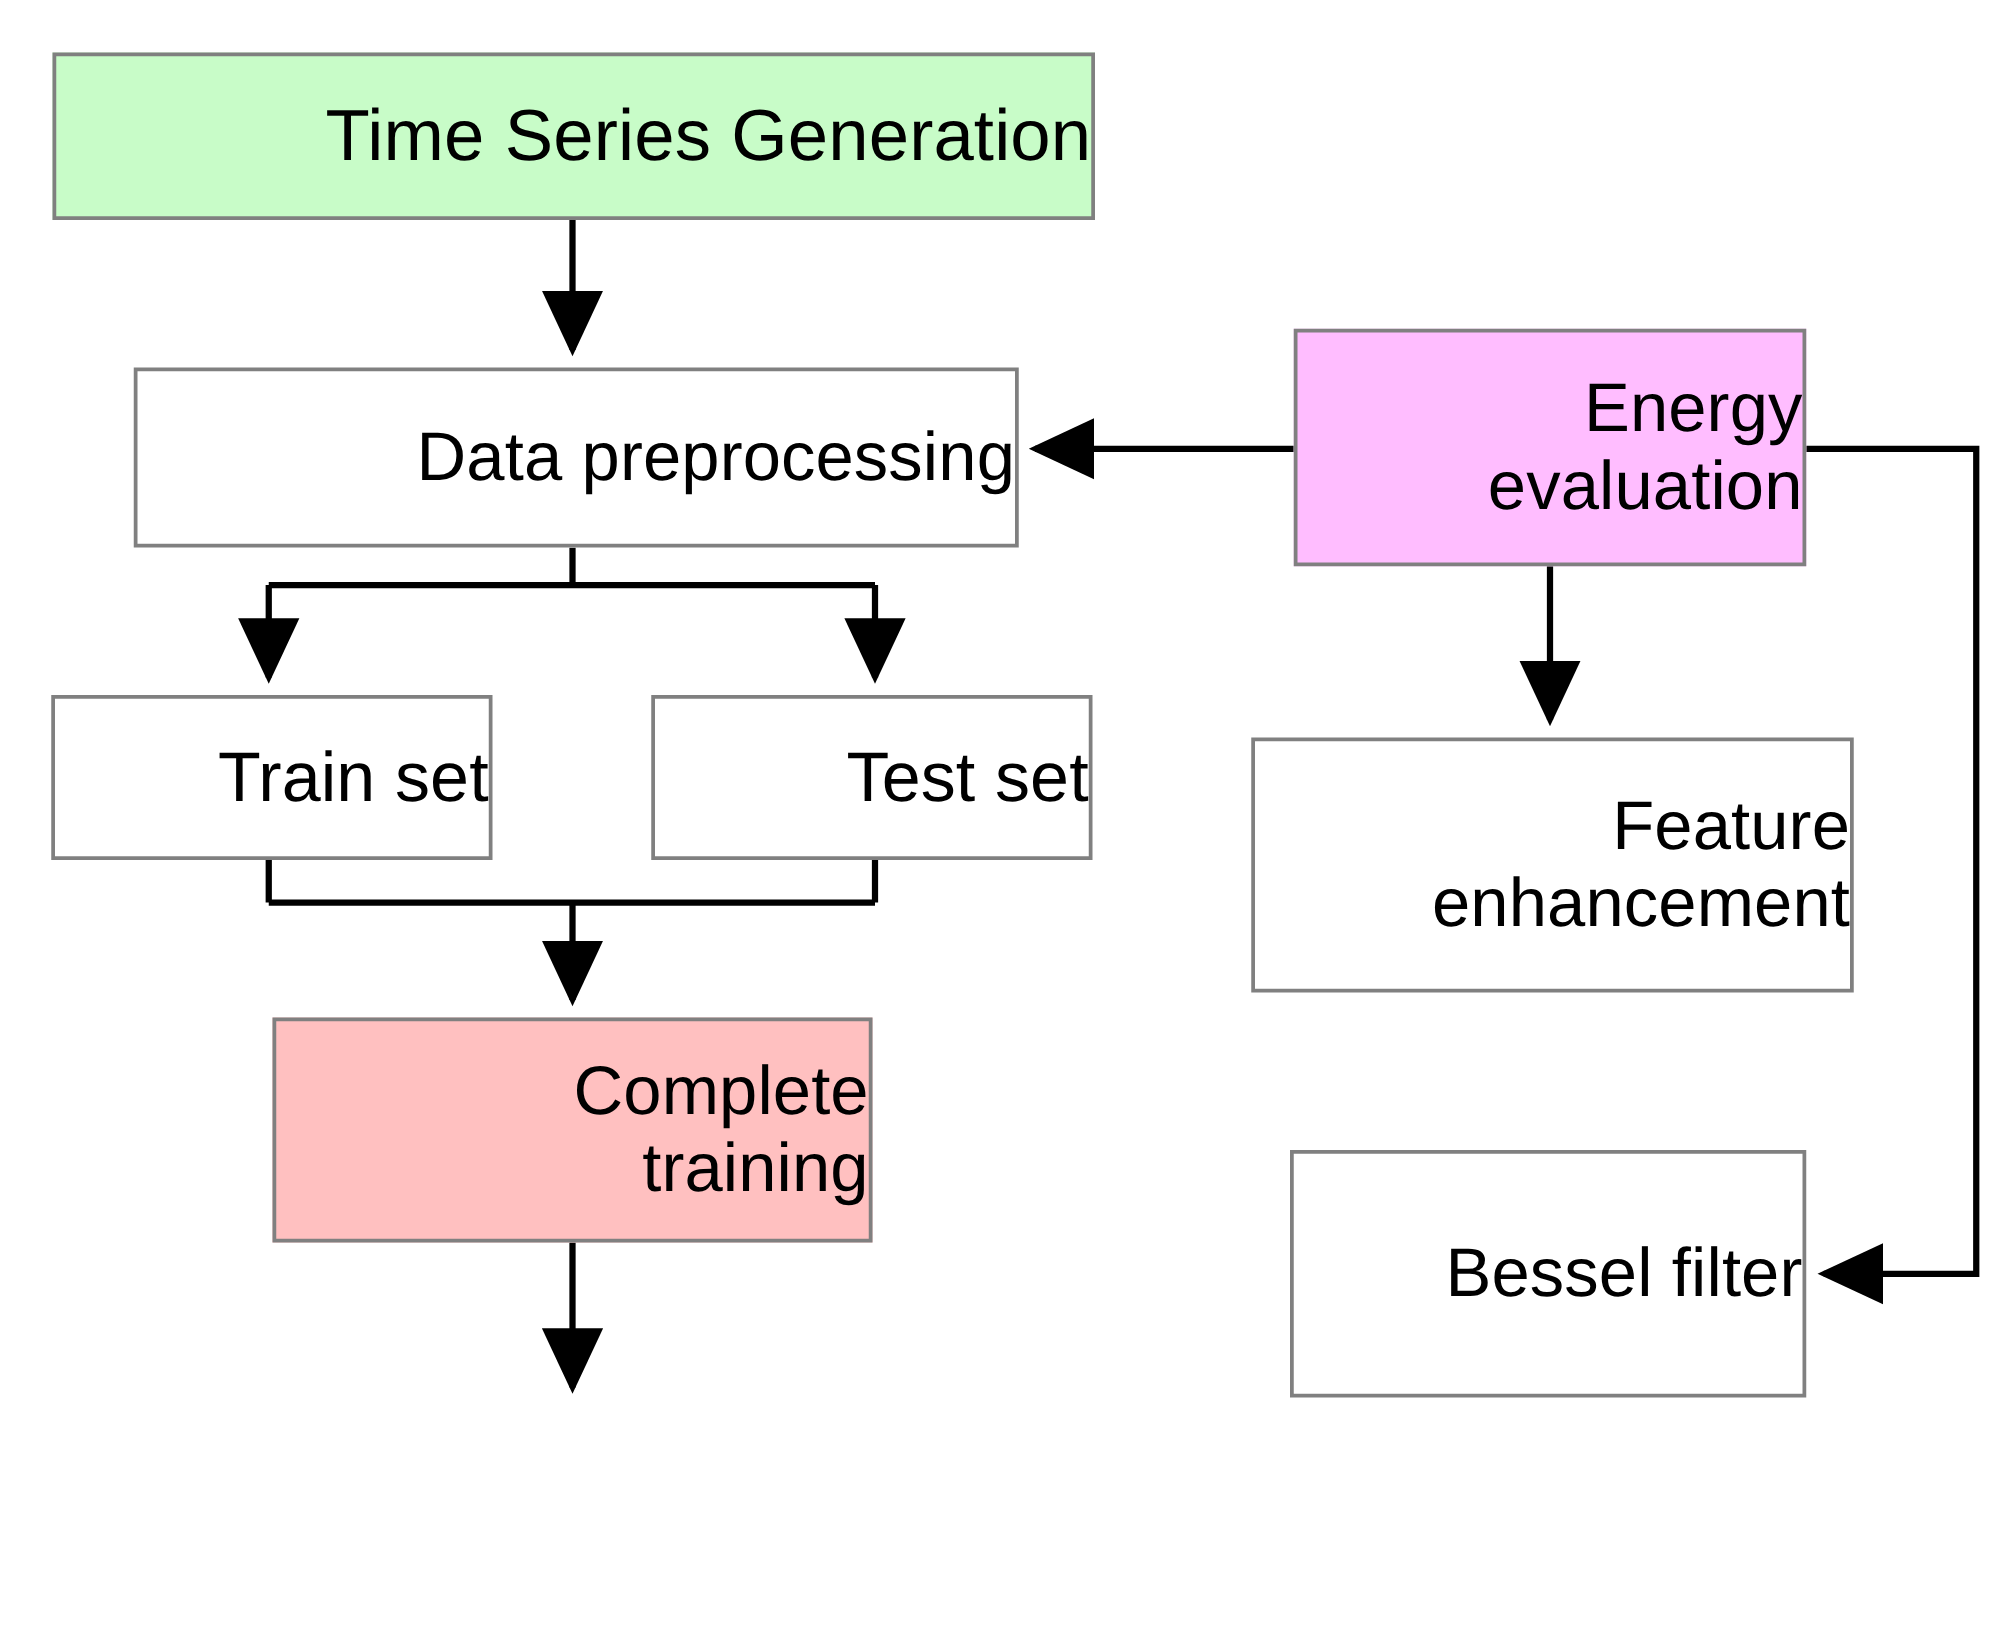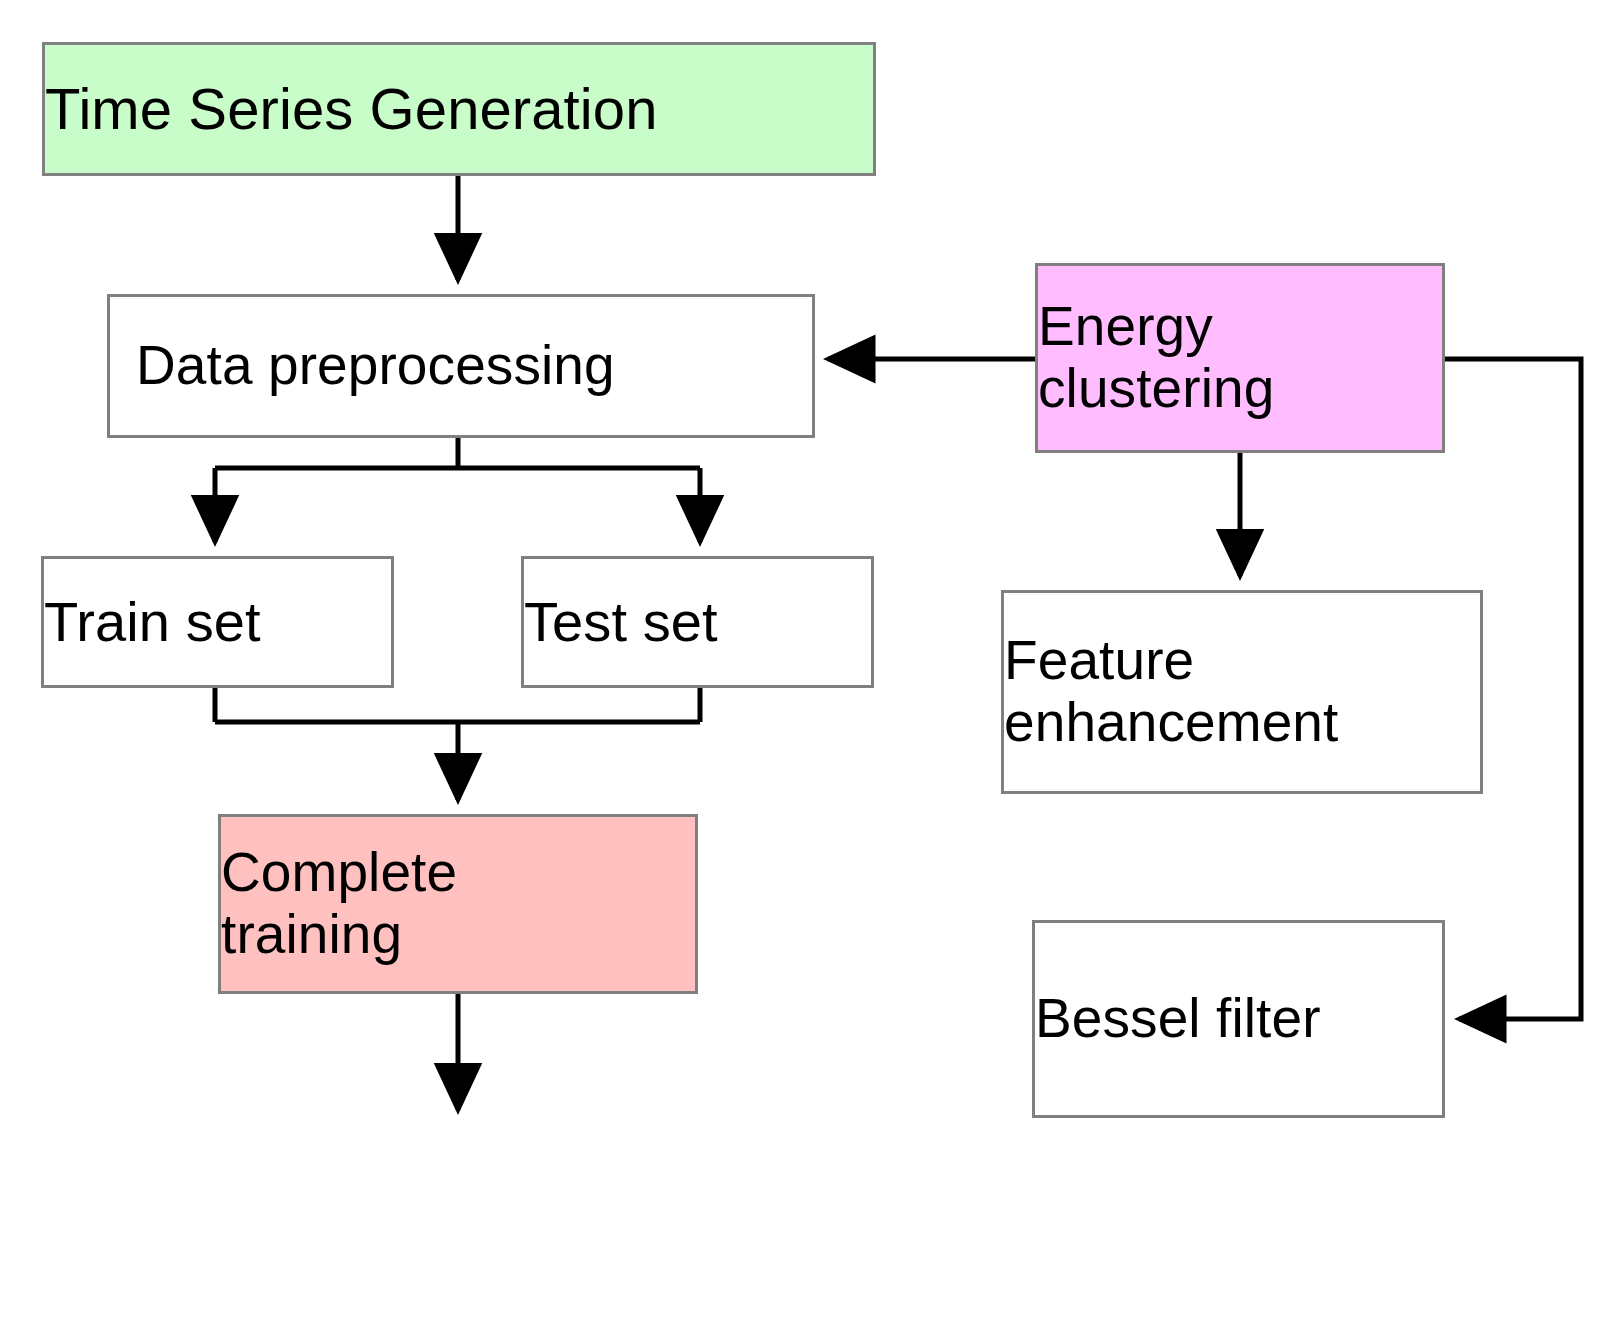--- a/index.html
+++ b/index.html
@@ -27,21 +27,21 @@
     pointer-events: none;
   }
   .node {
     position: absolute;
     box-sizing: border-box;
     border: 3px solid #808080;
     background: #ffffff;
     display: flex;
     align-items: center;
     justify-content: center;
-    text-align: left;
+    text-align: right;
     color: #000000;
     line-height: 1.12;
     letter-spacing: 0.1px;
     z-index: 2;
   }
   .node .label {
     display: block;
     width: 100%;
     white-space: pre-line;
   }
@@ -157,21 +157,21 @@
 training</span>
   </div>
 
   <div class="node" id="node-test-set" style="background:#ffffff;">
     <span class="label">Test set</span>
   </div>
 
 
   <div class="node" id="node-energy-clustering" style="background:#ffbdff;">
     <span class="label">Energy
-clustering</span>
+evaluation</span>
   </div>
 
   <div class="node" id="node-bessel-filter" style="background:#ffffff;">
     <span class="label">Bessel filter</span>
   </div>
 
   <div class="node" id="node-feature-enhancement" style="background:#ffffff;">
     <span class="label">Feature
 enhancement</span>
   </div>

